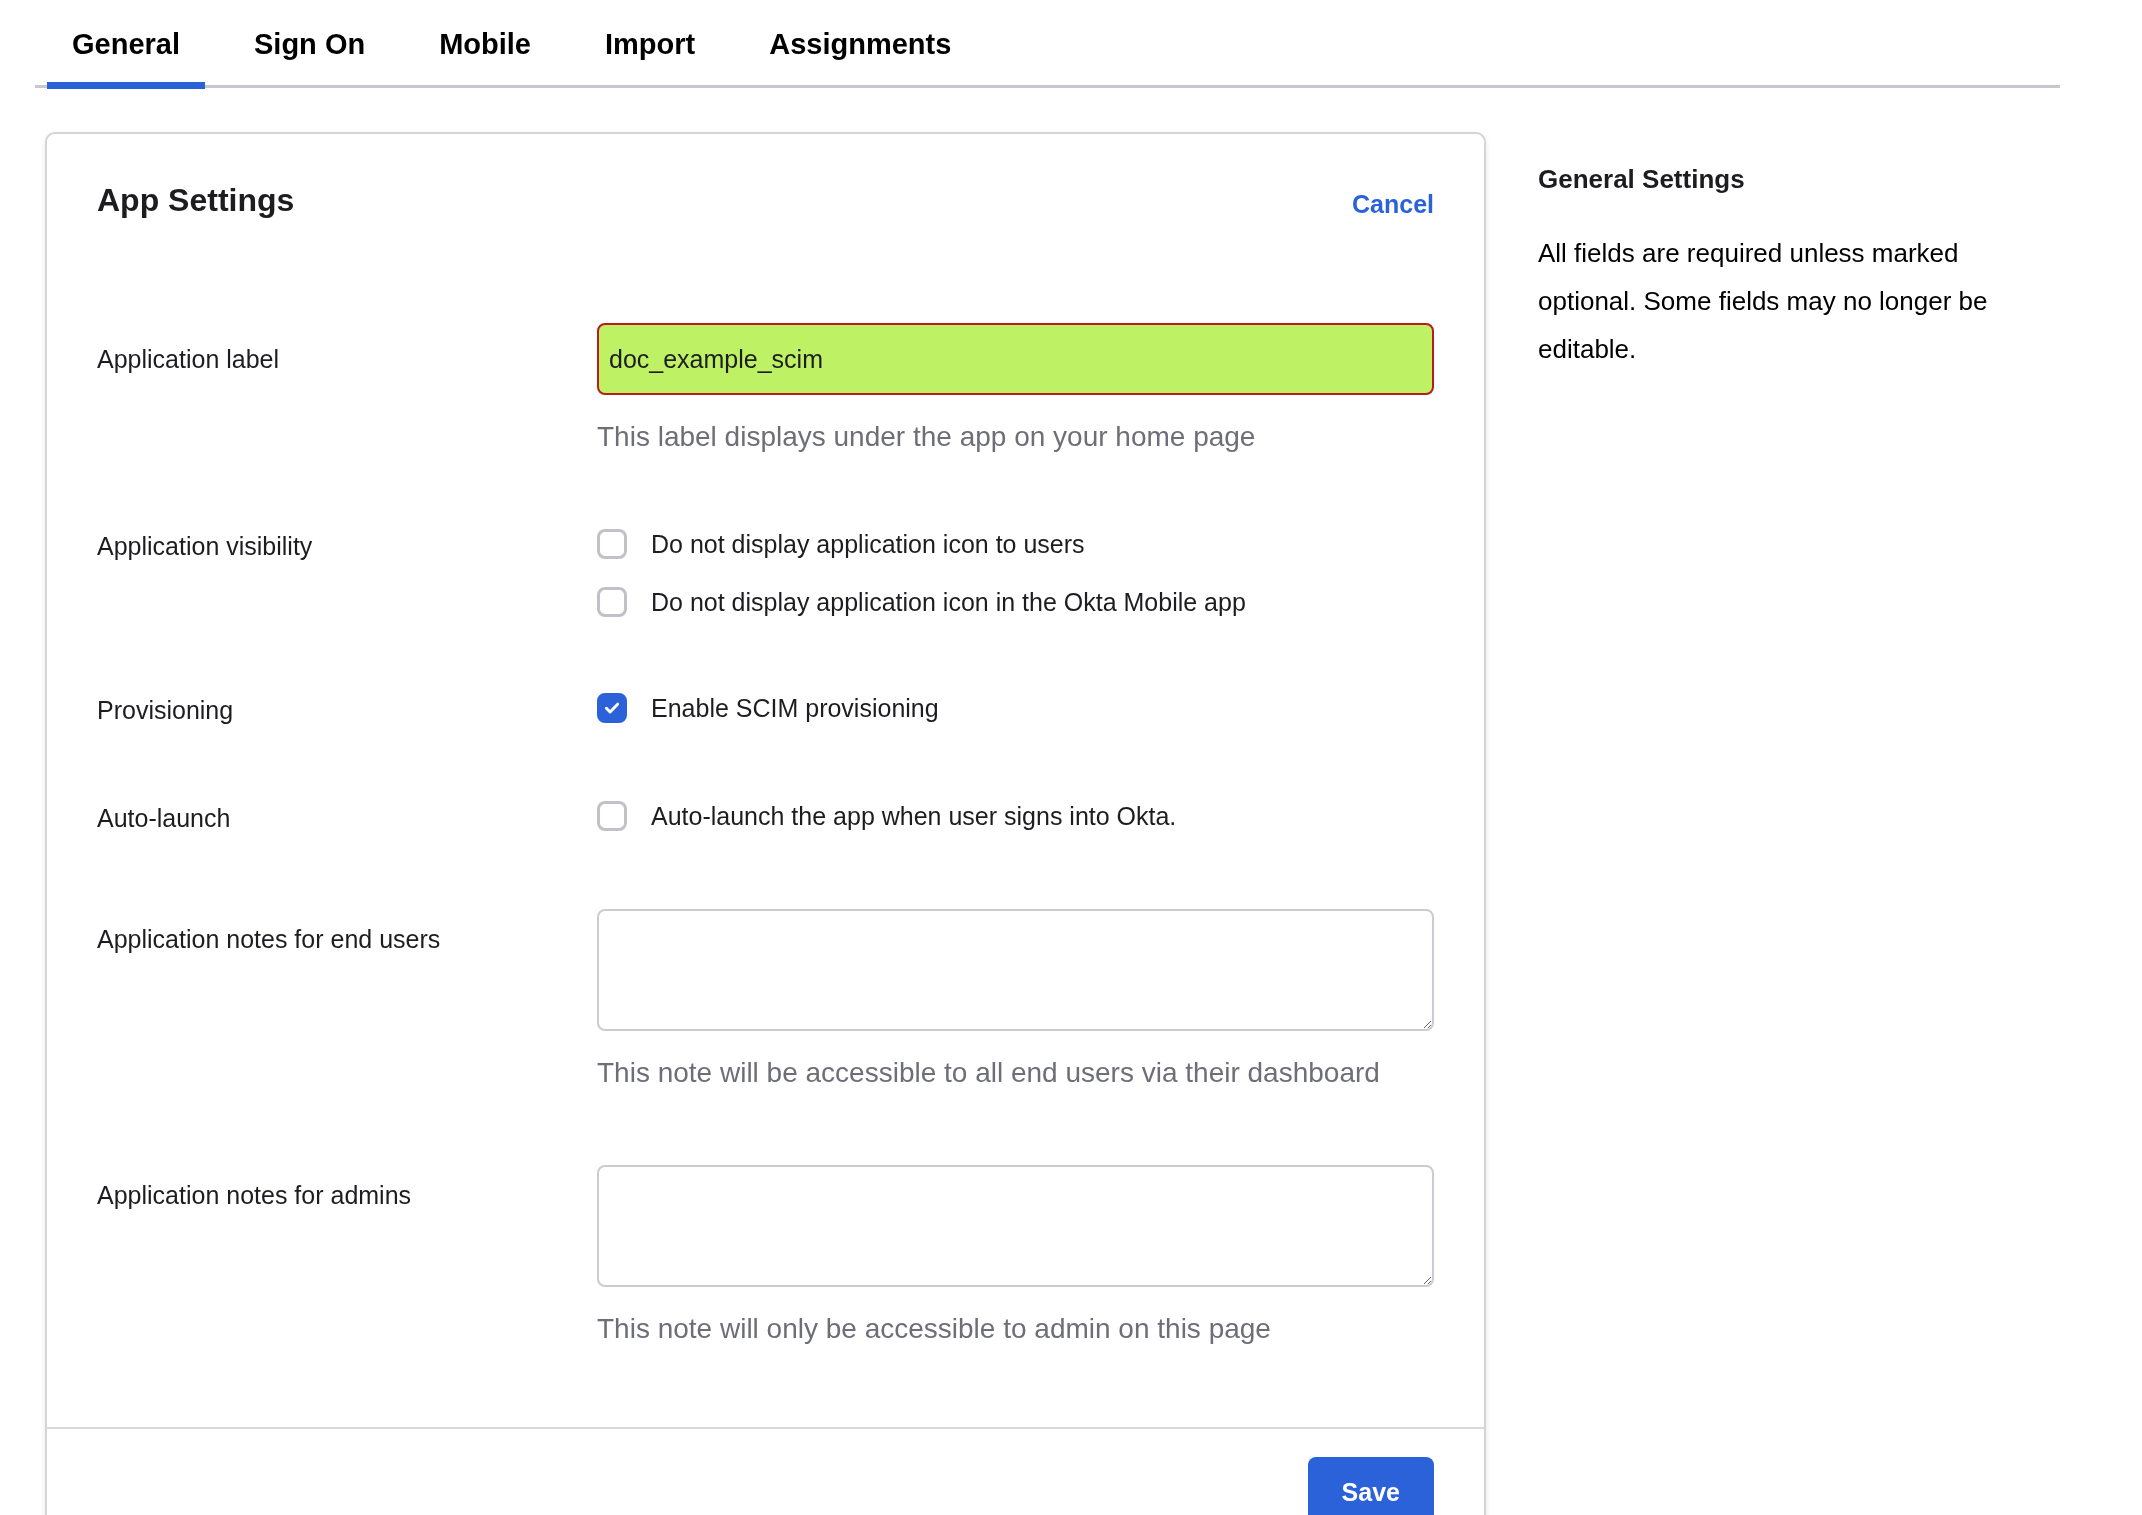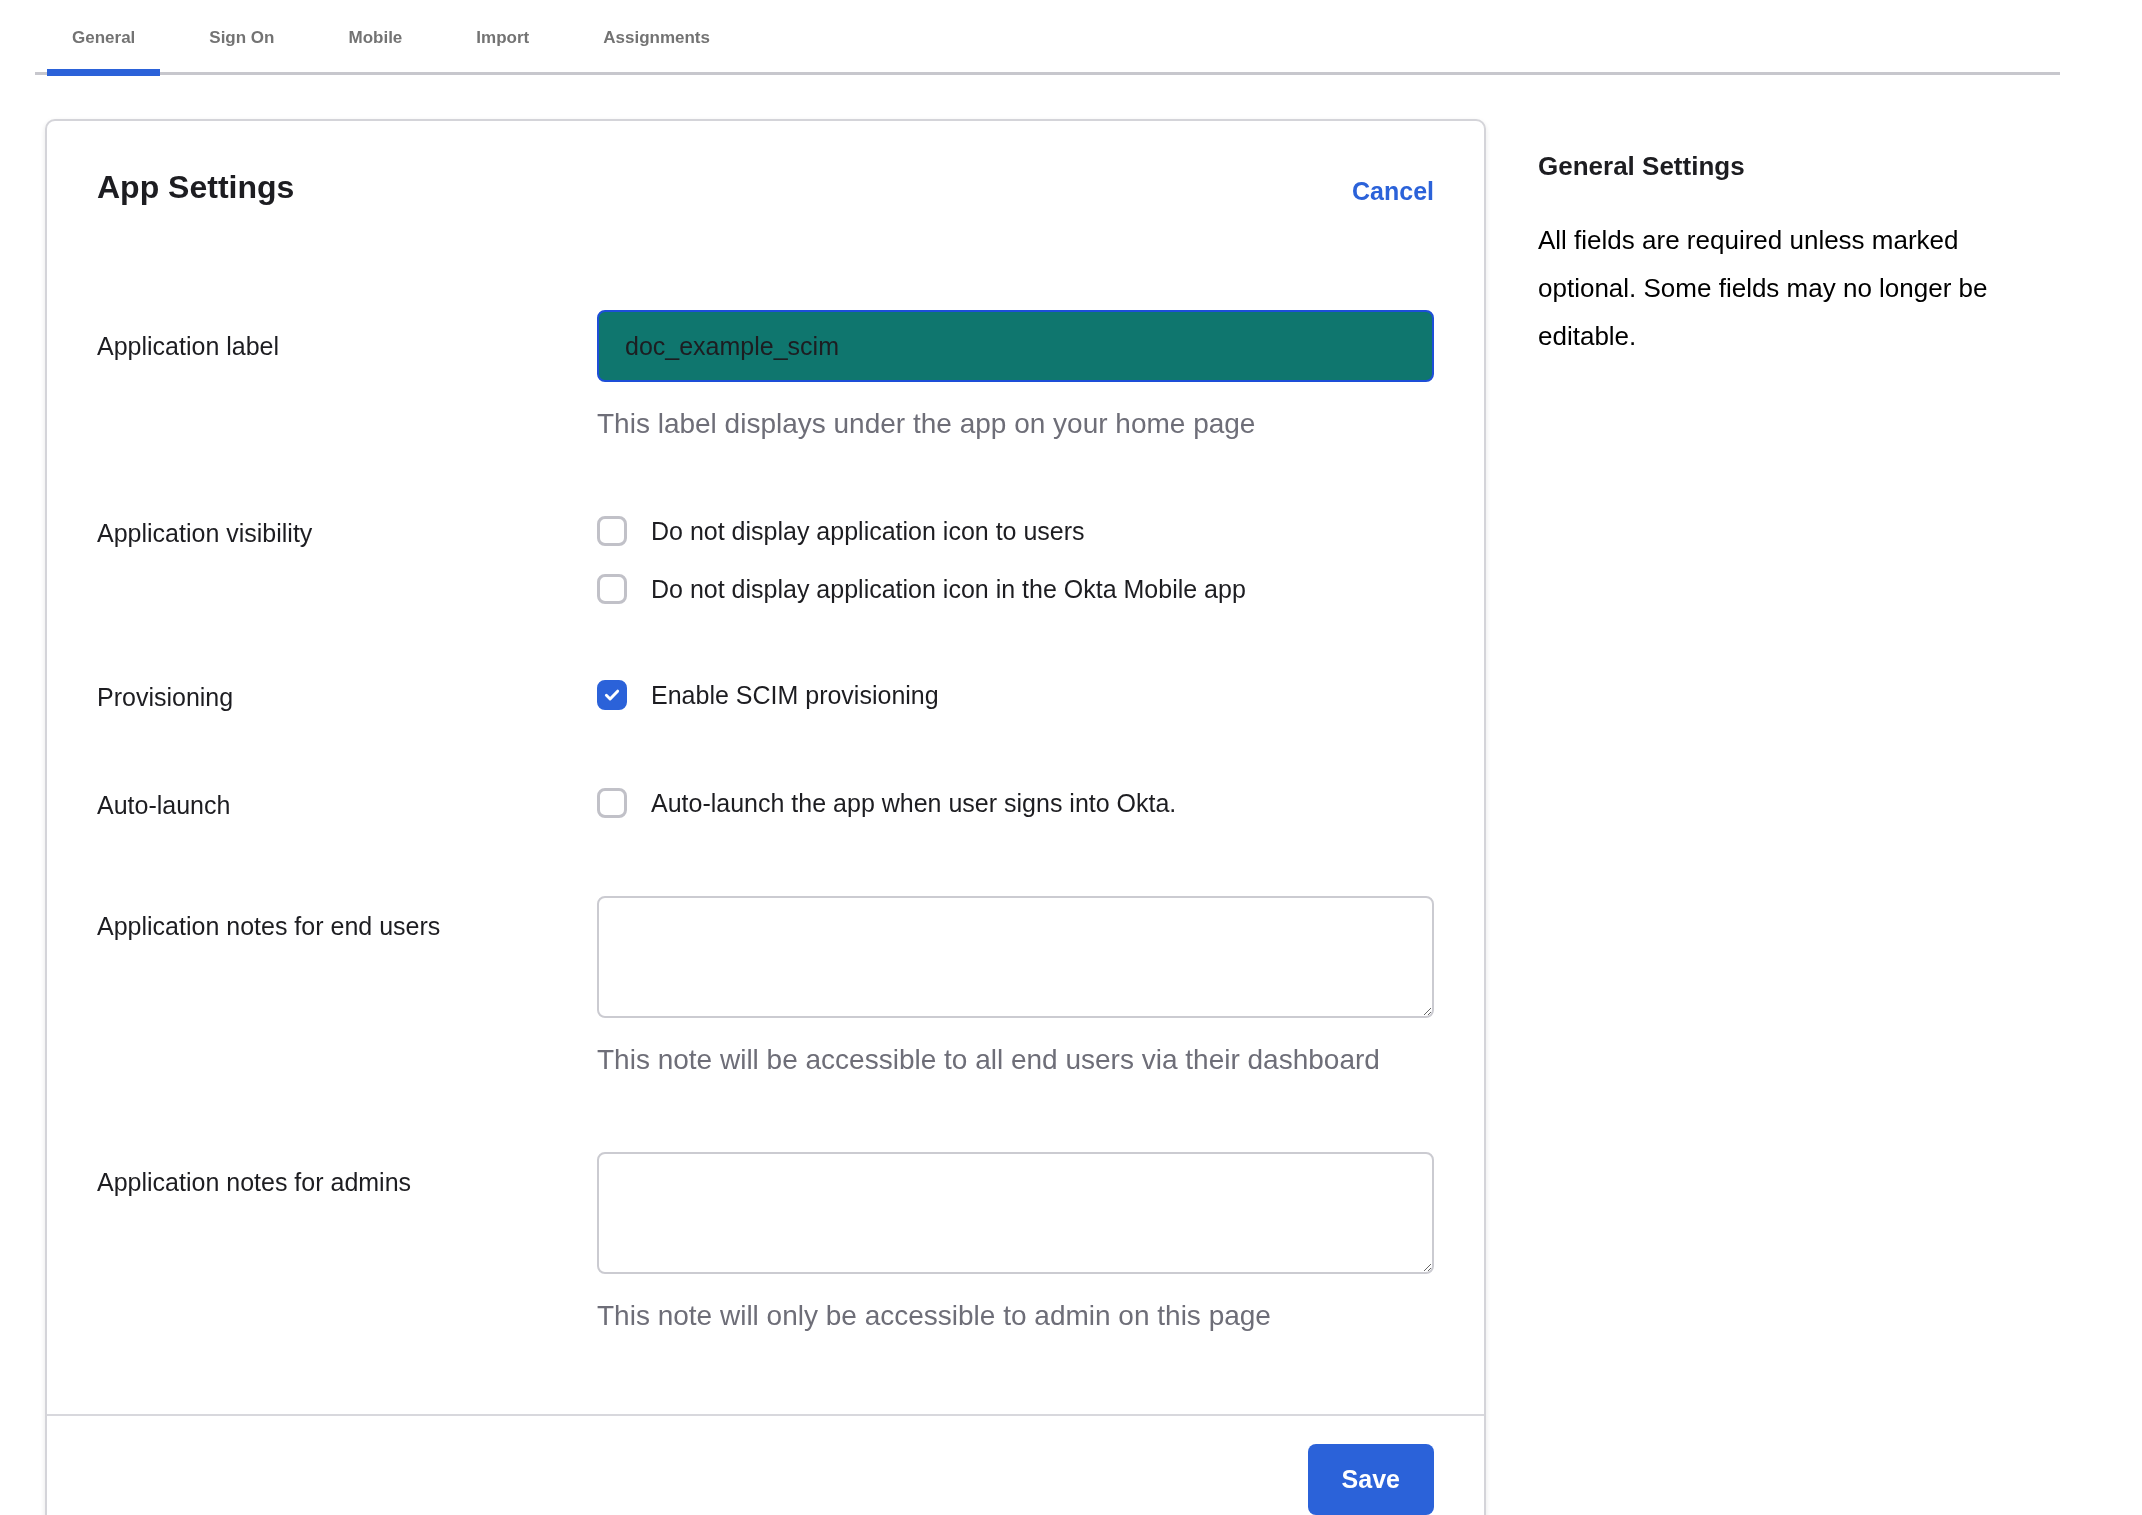--- a/index.html
+++ b/index.html
@@ -2,21 +2,21 @@
 <html><head>
 <meta charset="utf-8">
 <style>
   * { margin:0; padding:0; box-sizing:border-box; }
   html,body { width:2142px; height:1515px; background:#ffffff;
     font-family:"Liberation Sans", sans-serif; color:#1d1d21; }
 
   
   .tabbar { display:flex; align-items:flex-end; margin:0 82px 0 35px;
     padding-top:28px; border-bottom:3px solid #c7c7cd; }
-  .tab { position:relative; font-size:17px; font-weight:700; color:#737373;
+  .tab { position:relative; font-size:29px; font-weight:700; color:#000000;
     padding:0 25px 24px; margin-right:24px; cursor:pointer; white-space:nowrap; }
   .tab:first-child { margin-left:12px; }
   .tab.active::after { content:""; position:absolute; left:0; right:0;
     bottom:-4px; height:7px; background:var(--accent); }
 
   
   .layout { display:flex; align-items:flex-start; margin:44px 0 0 45px; }
 
   
   .card { width:1441px; background:#fff; border:2px solid #d4d4d9;
@@ -28,23 +28,23 @@
   .cancel-link { font-size:25px; font-weight:700; color:var(--accent);
     text-decoration:none; cursor:pointer; }
 
   .form-row { display:flex; margin-bottom:76px; }
   .col-label { width:500px; flex:0 0 500px; font-size:25px; color:#1d1d21; }
   .input-row .col-label { padding-top:22px; }
   .area-row .col-label { padding-top:16px; }
   .check-row .col-label { padding-top:3px; }
   .col-field { flex:1; }
 
-  .text-input { display:block; width:100%; height:72px; border:2px solid #1d4ed8;
-    border-radius:8px; padding:0 26px; font-size:25px; color:#1d1d21;
-    font-family:"Liberation Sans", sans-serif; background:#0f766e; outline:none; }
+  .text-input { display:block; width:100%; height:72px; border:2px solid #b91c1c;
+    border-radius:8px; padding:0 10px; font-size:25px; color:#1d1d21;
+    font-family:"Liberation Sans", sans-serif; background:#bef264; outline:none; }
   .text-area { display:block; width:100%; height:122px; border:2px solid #cbcbd1;
     border-radius:8px; padding:14px 22px; font-size:25px; color:#1d1d21;
     font-family:"Liberation Sans", sans-serif; background:#fff; outline:none; }
   .help { margin-top:26px; font-size:28px; color:#6e6e78; }
 
   .check-option { display:flex; align-items:center; cursor:pointer; }
   .check-option + .check-option { margin-top:28px; }
   .checkbox { width:30px; height:30px; flex:0 0 30px; border:3px solid #c1c1c8;
     border-radius:8px; background:#fff; margin-right:24px; position:relative; }
   .checkbox.checked { border-color:var(--accent); background:var(--accent); }

